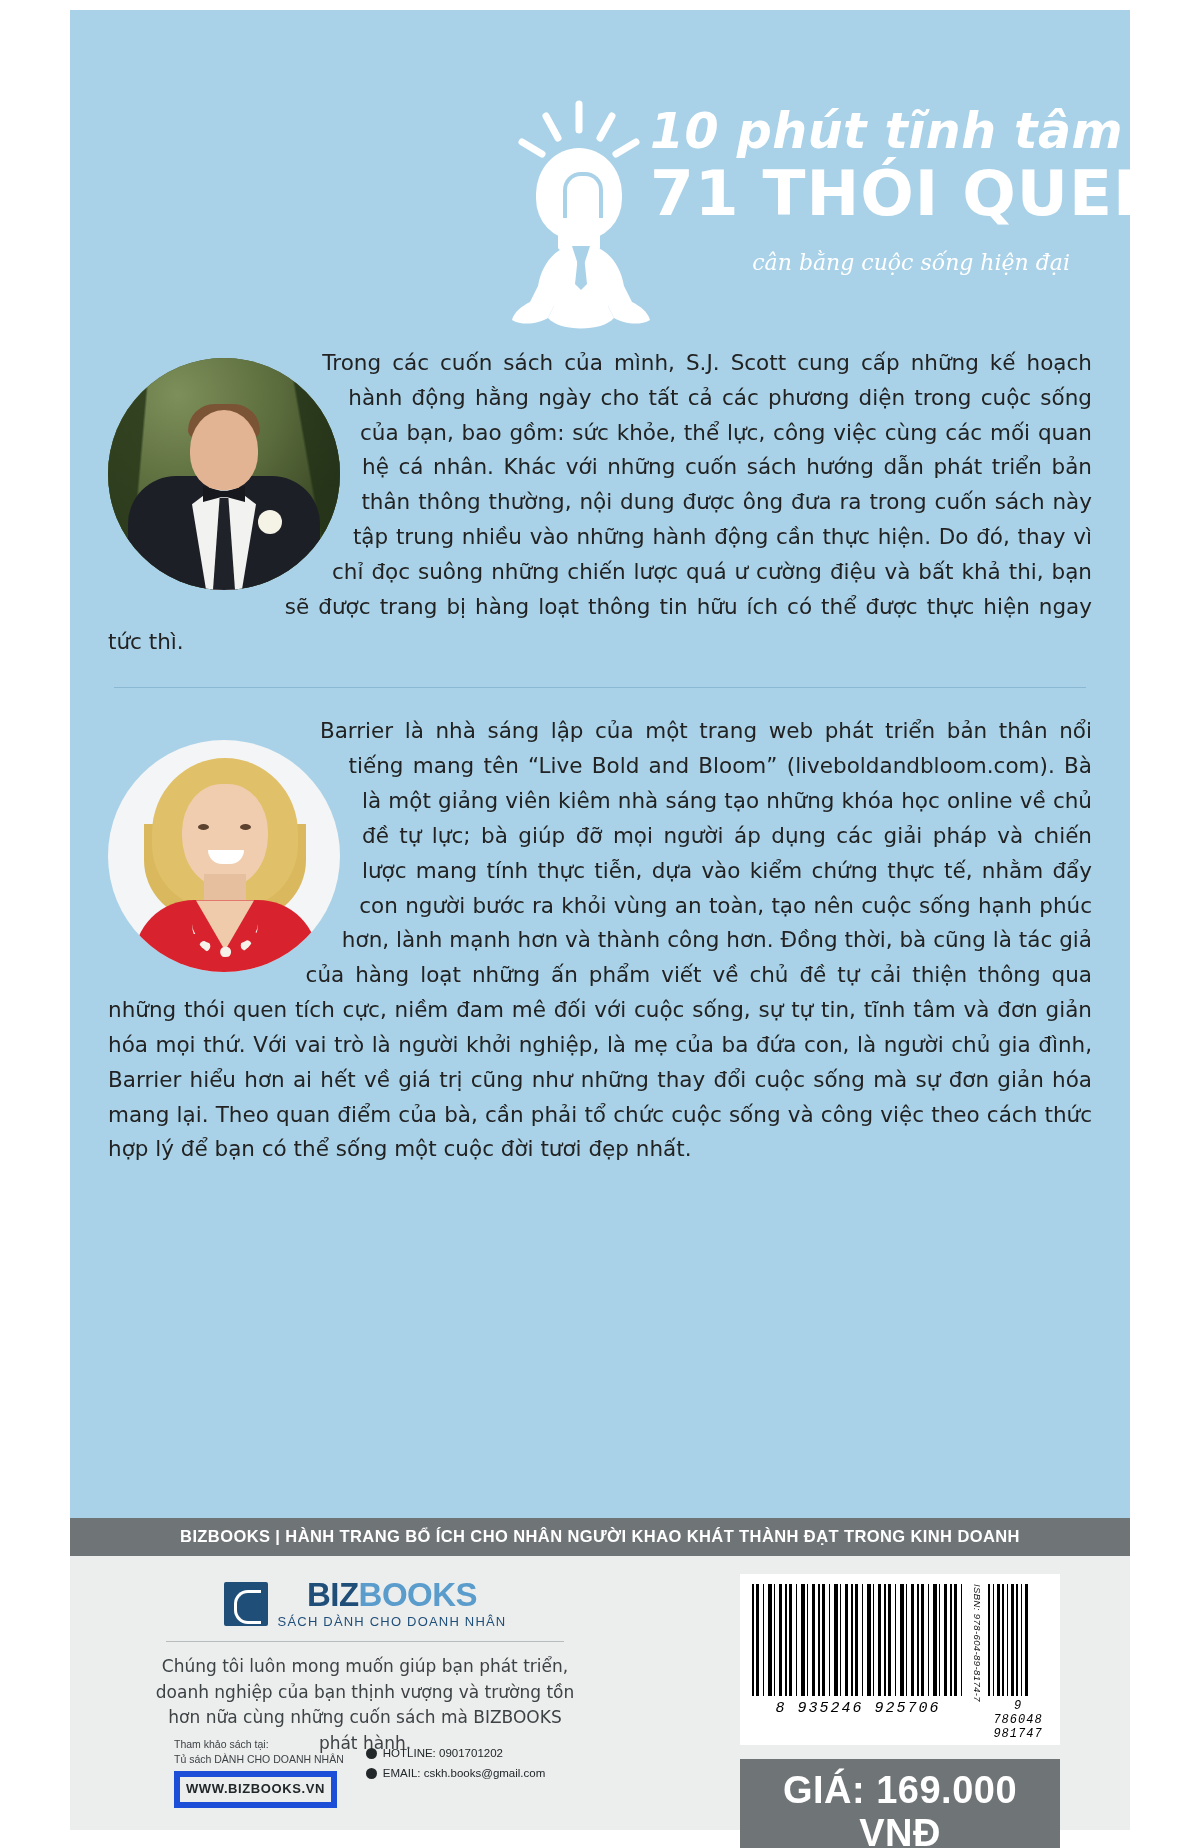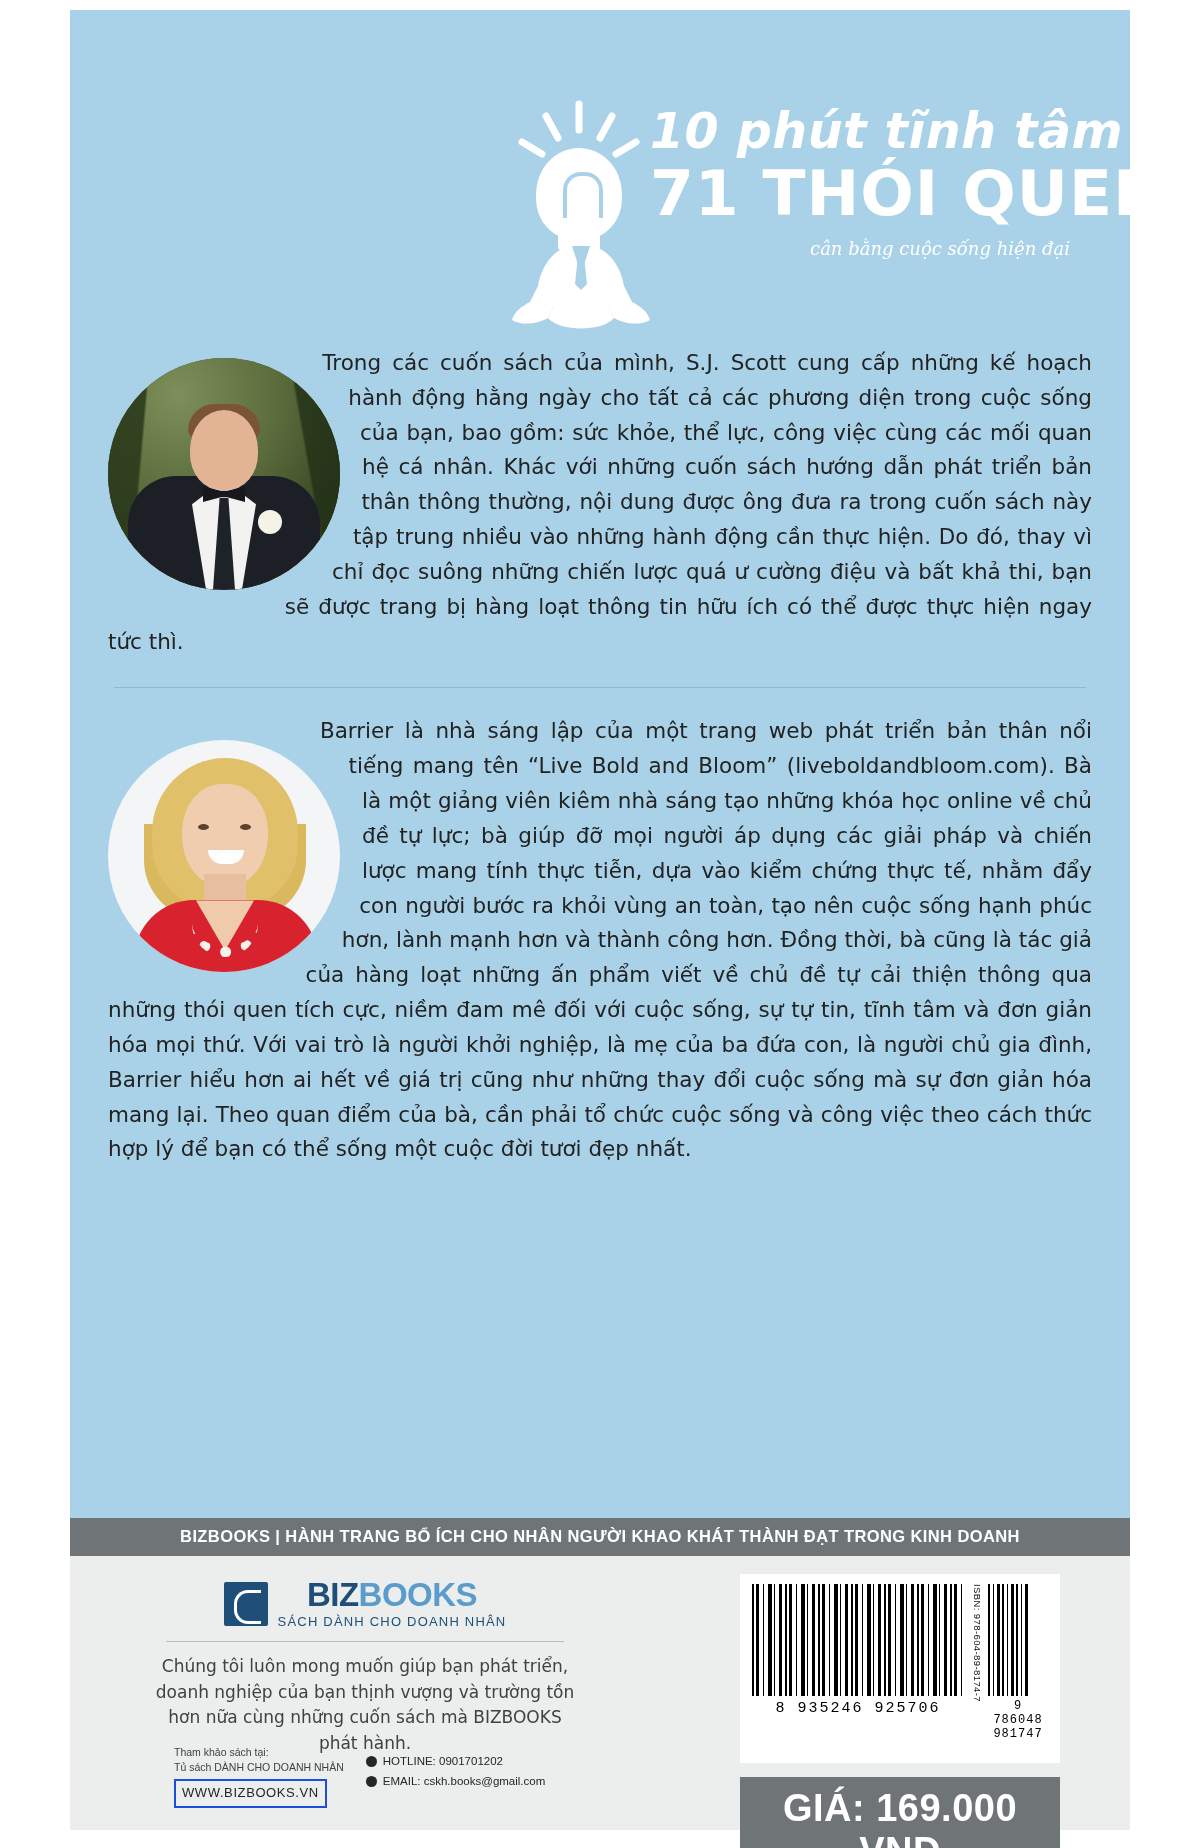--- a/index.html
+++ b/index.html
@@ -101,23 +101,23 @@
     font-family: "DejaVu Sans", sans-serif;
     font-size: 63px;
     font-weight: bold;
     letter-spacing: 1px;
     line-height: 1.05;
     margin-top: 4px;
     white-space: nowrap;
   }
   .title-line3 {
     font-family: "DejaVu Serif", serif;
-    font-size: 18px;
+    font-size: 22px;
     font-style: italic;
-    margin-top: 10px;
+    margin-top: 22px;
     white-space: nowrap;
   }
 
   
   .bio {
     position: relative;
     padding: 0 38px;
     box-sizing: border-box;
   }
   .bio-text {
@@ -419,24 +419,24 @@
     gap: 22px;
     align-items: flex-start;
     margin-left: 24px;
   }
   .contact-left {
     font-size: 10.5px;
     line-height: 1.45;
     color: #3d4245;
   }
   .site-box {
-    border: 2px solid #1d4ed8;
+    border: 6px solid #1d4ed8;
     padding: 3px 6px;
     font-size: 13px;
-    font-weight: normal;
+    font-weight: bold;
     letter-spacing: 0.6px;
     color: #22272a;
     margin-top: 4px;
     display: inline-block;
   }
   .contact-right {
     font-size: 11.5px;
     line-height: 1.8;
     color: #22272a;
     padding-top: 6px;
@@ -456,23 +456,24 @@
   }
 
   .barcode-area {
     position: absolute;
     right: 70px;
     top: 18px;
     width: 320px;
   }
   .barcode-box {
     background: #ffffff;
-    padding: 10px 12px 22px 12px;
+    padding: 10px 12px 4px 12px;
     display: flex;
     gap: 8px;
+    font-style: italic;
   }
   .bars {
     height: 112px;
     flex: 1;
     background: repeating-linear-gradient(to right,
       #000 0 2px, #fff 2px 4px, #000 4px 7px, #fff 7px 11px,
       #000 11px 12px, #fff 12px 16px, #000 16px 20px, #fff 20px 22px,
       #000 22px 23px, #fff 23px 27px, #000 27px 30px, #fff 30px 33px);
   }
   .bars-num {

